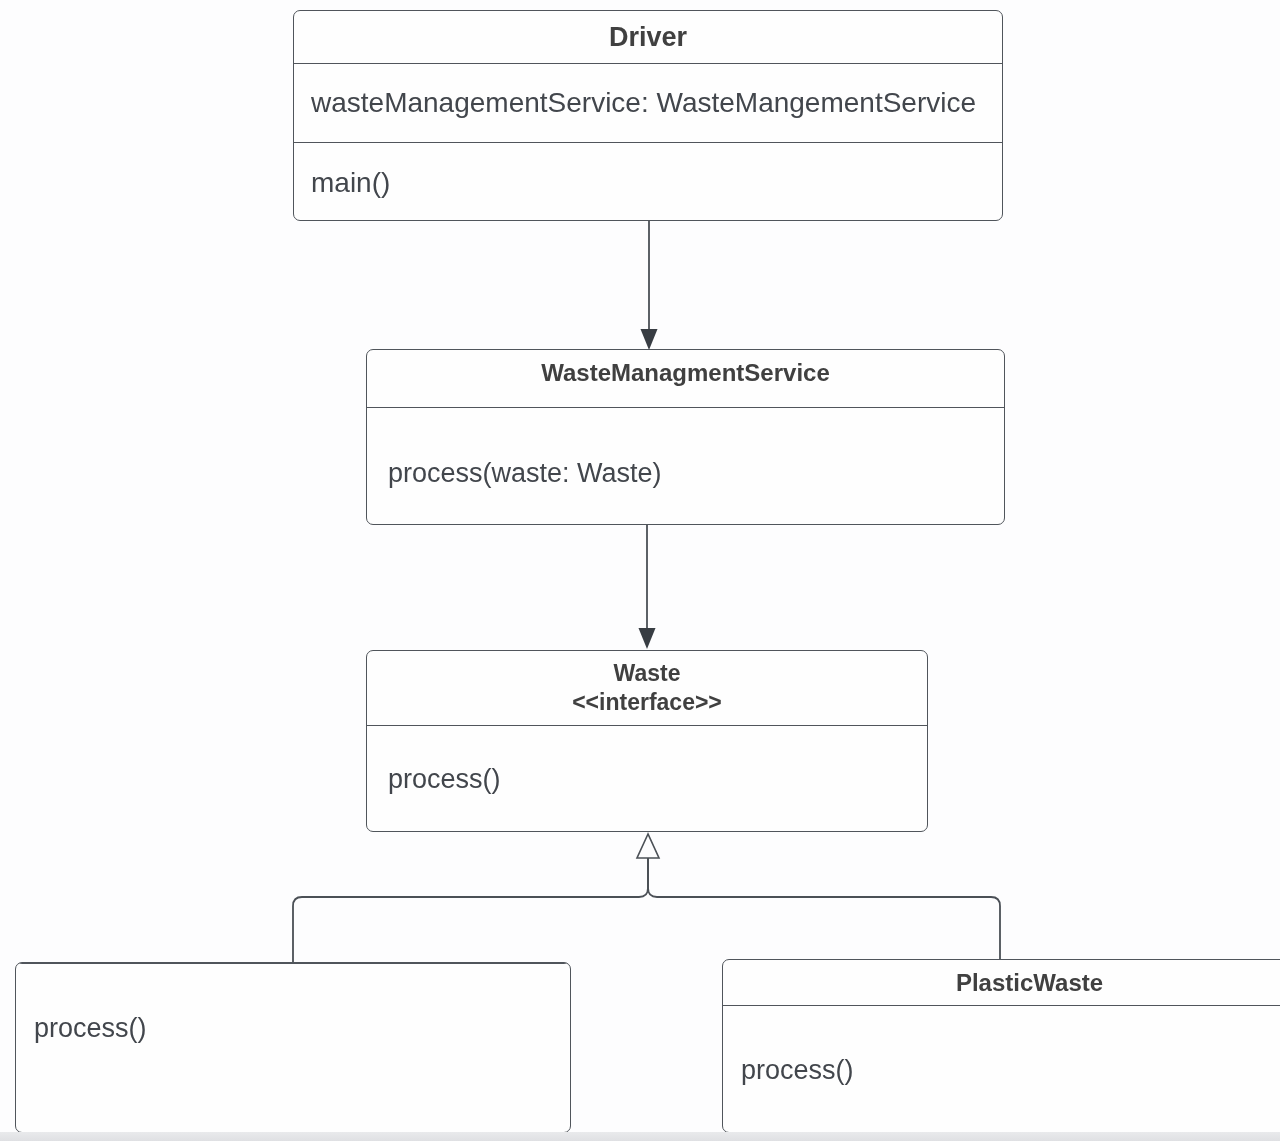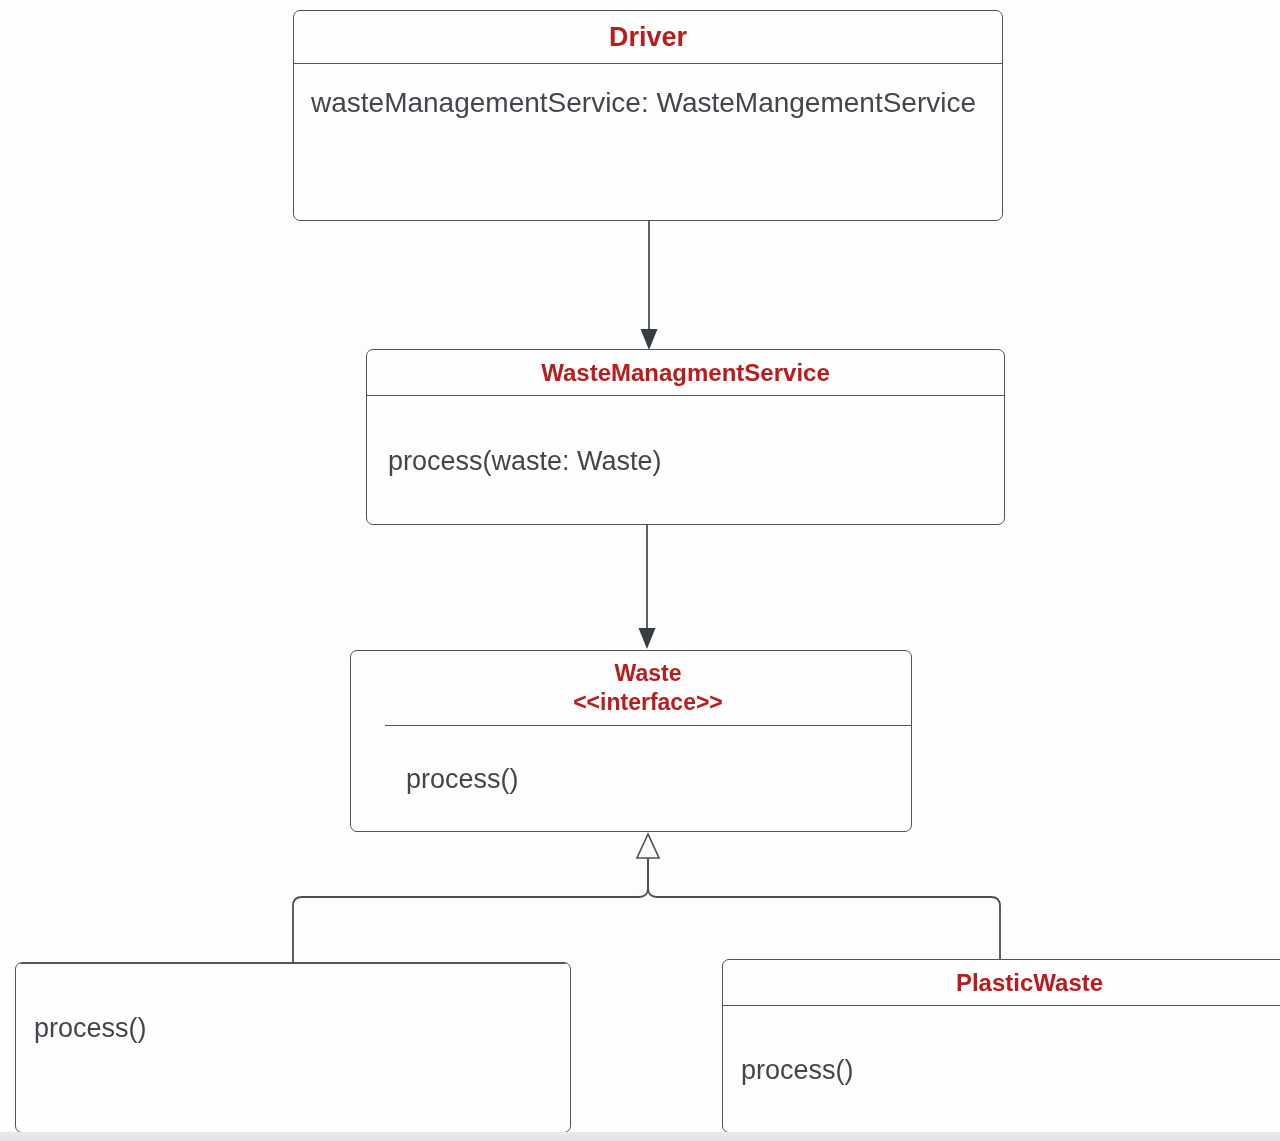--- a/index.html
+++ b/index.html
@@ -25,21 +25,21 @@
     box-sizing: border-box;
     overflow: hidden;
   }
   .uml-title {
     flex: none;
     display: flex;
     flex-direction: column;
     align-items: center;
     justify-content: center;
     font-weight: bold;
-    color: #b91c1c;
+    color: #404040;
     text-align: center;
     box-sizing: border-box;
   }
   .uml-compartment {
     flex: none;
     display: flex;
     align-items: center;
     border-top: 1.6px solid #50555b;
     box-sizing: border-box;
   }
@@ -84,30 +84,33 @@
       <path d="M1000 960 V906 Q1000 897 991 897 H657 Q648 897 648 888 V858" fill="none" stroke="#4b5056" stroke-width="1.8"></path>
       <polygon points="648,834 637,858 659,858" fill="#fdfdfe" stroke="#4b5056" stroke-width="1.6"></polygon>
     </g>
   </svg>
 
   <div class="uml-class" style="left:293px; top:10px; width:710px; height:211px;">
     <div class="uml-title" style="height:52px; font-size:27px;">Driver</div>
     <div class="uml-compartment" style="height:79px; padding-left:17px;">
       <div class="uml-member" style="font-size:28px;">wasteManagementService: WasteMangementService</div>
     </div>
+    <div class="uml-compartment" style="height:80px; padding-left:17px;">
+      <div class="uml-member" style="font-size:28px;">main()</div>
+    </div>
   </div>
 
   <div class="uml-class" style="left:366px; top:349px; width:639px; height:176px;">
     <div class="uml-title" style="height:45px; font-size:24px;">WasteManagmentService</div>
-    <div class="uml-compartment" style="height:131px; padding-left:21px;">
+    <div class="uml-compartment" style="height:131px; padding-left:21px;margin-top:12px;">
       <div class="uml-member" style="font-size:27px;">process(waste: Waste)</div>
     </div>
   </div>
 
-  <div class="uml-class" style="left:350px; top:650px; width:562px; height:182px;padding-left:34px;">
+  <div class="uml-class" style="left:366px; top:650px; width:562px; height:182px;">
     <div class="uml-title" style="height:74px; font-size:23px; line-height:29px;">
       <div>Waste</div>
       <div>&lt;&lt;interface&gt;&gt;</div>
     </div>
     <div class="uml-compartment" style="height:108px; padding-left:21px;">
       <div class="uml-member" style="font-size:27px;">process()</div>
     </div>
   </div>
 
   <div class="uml-class" style="left:15px; top:962px; width:556px; height:171px;">

